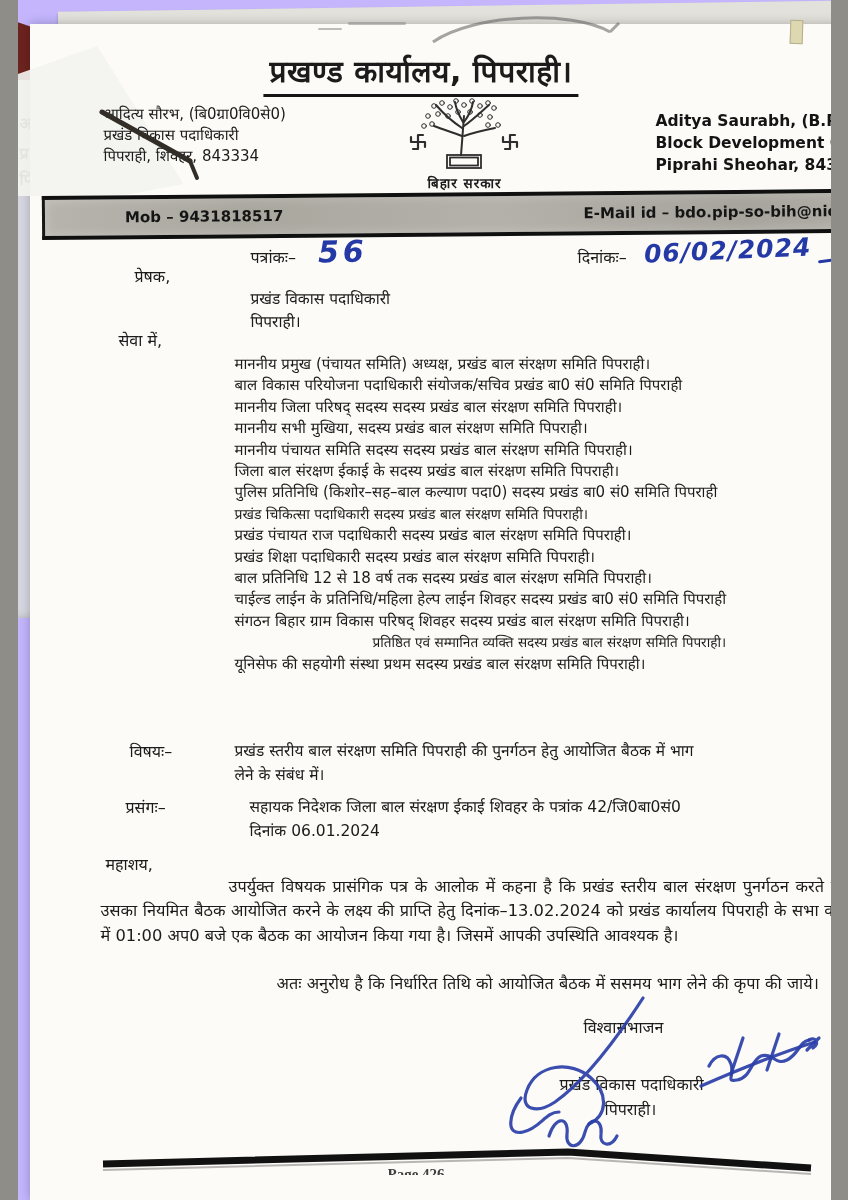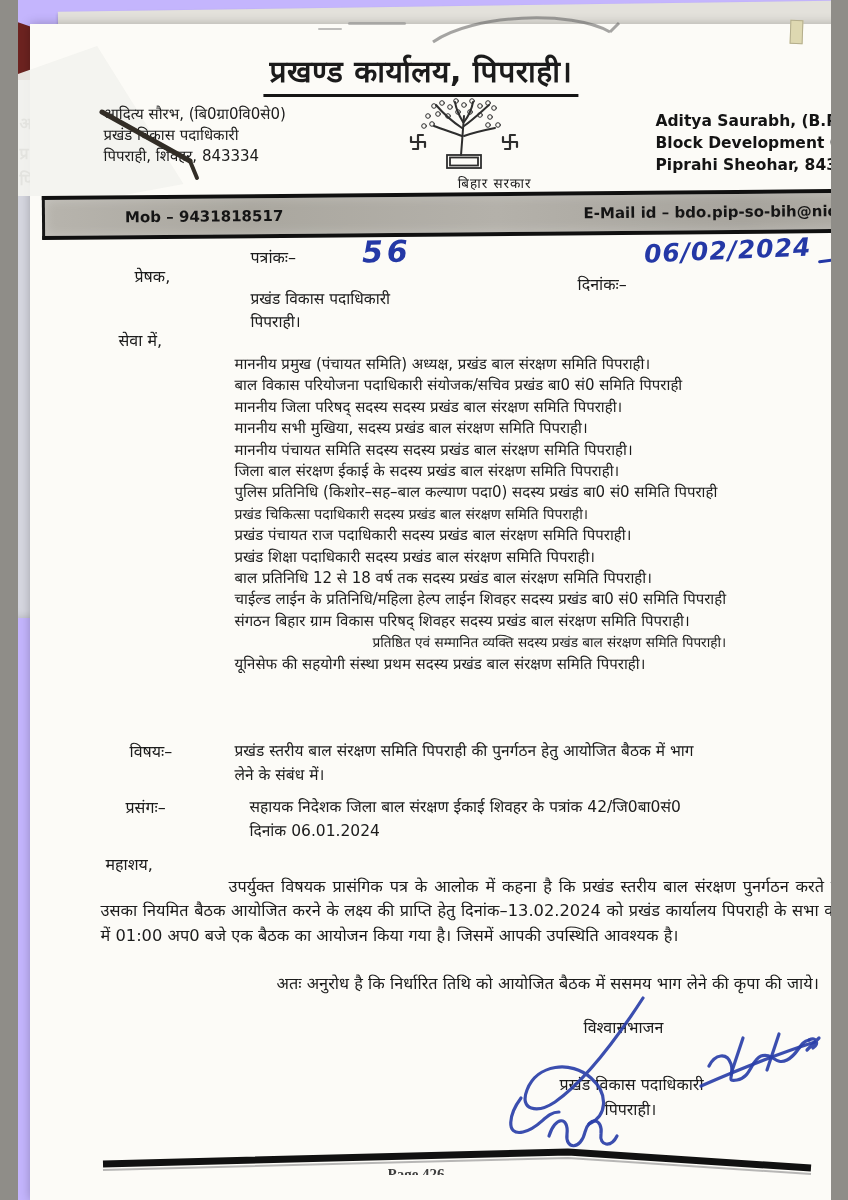--- a/index.html
+++ b/index.html
@@ -30,33 +30,33 @@
   .abs{position:absolute;}
 
   .title{top:50px;left:50%;transform:translateX(-51%);font-size:30px;font-weight:bold;
          border-bottom:3px solid #151515;padding:0 6px 3px 6px;letter-spacing:.5px;}
 
   .officer-left{left:86px;top:104px;font-size:15px;line-height:21px;}
   .officer-right{left:638px;top:110px;width:192px;text-align:center;font-weight:bold;
                  font-size:15.5px;line-height:22px;color:#141414;}
 
   .logo-wrap{left:380px;top:98px;width:134px;text-align:center;}
-  .logo-caption{font-size:13.5px;font-weight:normal;margin-top:-2px;letter-spacing:1px;text-align:right;}
+  .logo-caption{font-size:13.5px;font-weight:bold;margin-top:-2px;letter-spacing:1px;}
 
   .contact-bar{left:24px;top:196px;width:824px;height:44px;
                background:linear-gradient(90deg,#b7b4ad,#aaa79f 25%,#b4b1aa 55%,#a7a49d 85%,#b0ada6);
                border-top:4px solid #101010;border-bottom:4px solid #101010;border-left:3px solid #161616;
                transform:rotate(-0.5deg);transform-origin:left center;
                box-shadow:inset 0 0 12px rgba(255,255,255,.25);}
   .contact-mob{position:absolute;left:80px;top:9px;font-weight:bold;font-size:15px;color:#151515;}
   .contact-mail{position:absolute;right:8px;top:9px;font-weight:bold;font-size:15px;color:#151515;}
 
   .label{font-size:16px;}
   .handwriting{color:#2438a6;font-style:italic;font-weight:bold;}
-  .letter-no{left:300px;top:234px;font-size:30px;letter-spacing:4px;transform:rotate(-1deg);margin-left:44px;}
+  .letter-no{left:300px;top:234px;font-size:30px;letter-spacing:4px;transform:rotate(-1deg);}
   .date-val{left:626px;top:236px;font-size:25px;letter-spacing:1px;transform:rotate(-2.5deg);}
   .date-tail{left:800px;top:258px;width:36px;height:3px;background:#2438a6;transform:rotate(-8deg);border-radius:2px;}
 
   .from-lines{left:233px;top:288px;font-size:15.5px;line-height:23px;}
 
   .recipients{left:217px;top:354px;font-size:15px;line-height:21.4px;}
   .recipients div:nth-child(8){font-size:14px;}
   .recipients div:nth-child(14){font-size:13.6px;text-align:right;}
 
   .subj-label{left:112px;top:740px;}
@@ -174,21 +174,21 @@
     <line x1="172" y1="161" x2="179" y2="178" stroke-width="4"></line>
   </svg>
 
   <div class="abs contact-bar">
     <div class="contact-mob">Mob – 9431818517</div>
     <div class="contact-mail">E-Mail id – bdo.pip-so-bih@nic.in</div>
   </div>
 
   <div class="abs hi label" style="left:233px;top:246px;">पत्रांकः–</div>
   <div class="abs hi handwriting letter-no">56</div>
-  <div class="abs hi label" style="left:560px;top:246px;margin-top:27px;">दिनांकः–</div>
+  <div class="abs hi label" style="left:560px;top:246px;">दिनांकः–</div>
   <div class="abs hi handwriting date-val">06/02/2024</div>
   <div class="abs date-tail"></div>
 
   <div class="abs hi label" style="left:117px;top:265px;">प्रेषक,</div>
   <div class="abs hi from-lines">
     <div>प्रखंड विकास पदाधिकारी</div>
     <div>पिपराही।</div>
   </div>
   <div class="abs hi label" style="left:101px;top:329px;">सेवा में,</div>
 

